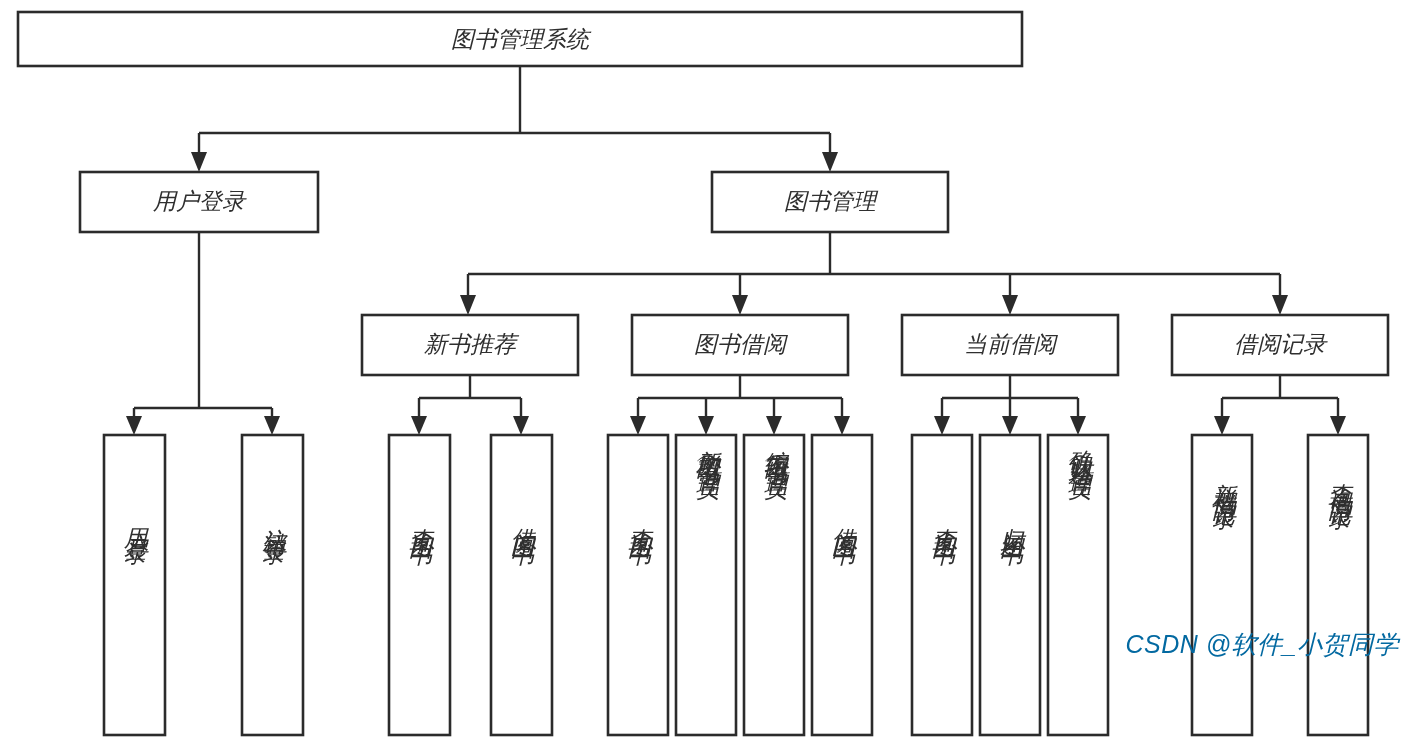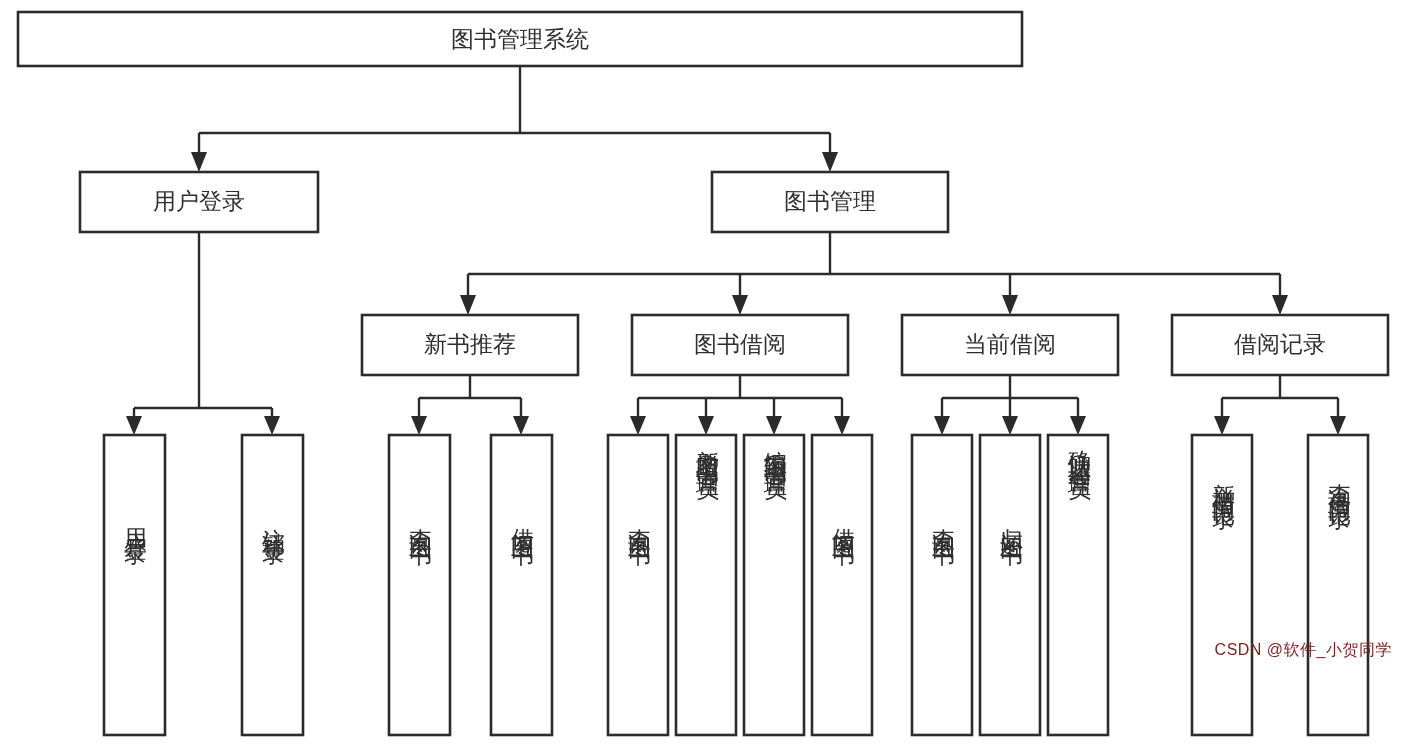--- a/index.html
+++ b/index.html
@@ -11,20 +11,21 @@
     width: 1405px;
     height: 747px;
     font-family: "Liberation Sans", "DejaVu Sans", sans-serif;
     overflow: hidden;
     position: relative;
   }
   #diagram-root {
     position: relative;
     width: 1405px;
     height: 667px;
+    font-style: italic;
   }
   svg#flow-svg {
     position: absolute;
     top: 0;
     left: 0;
     width: 1405px;
     height: 747px;
     display: block;
   }
   .node-box {
@@ -53,25 +54,25 @@
   .node-label-v {
     fill: #2f2f2f;
     font-family: "Liberation Sans", "DejaVu Sans", sans-serif;
     font-size: 23px;
     text-anchor: middle;
     dominant-baseline: middle;
     white-space: pre;
   }
   .watermark-text {
     position: absolute;
-    right: 13px;
+    right: 6px;
     bottom: 6px;
     font-family: "Liberation Sans", "DejaVu Sans", sans-serif;
-    font-size: 16px;
-    color: #7f1d1d;
+    font-size: 25px;
+    color: #0369a1;
     letter-spacing: 0.5px;
     user-select: none;
     pointer-events: none;
     white-space: nowrap;
   }
 </style>
 </head>
 <body>
 
 <div id="diagram-root">

